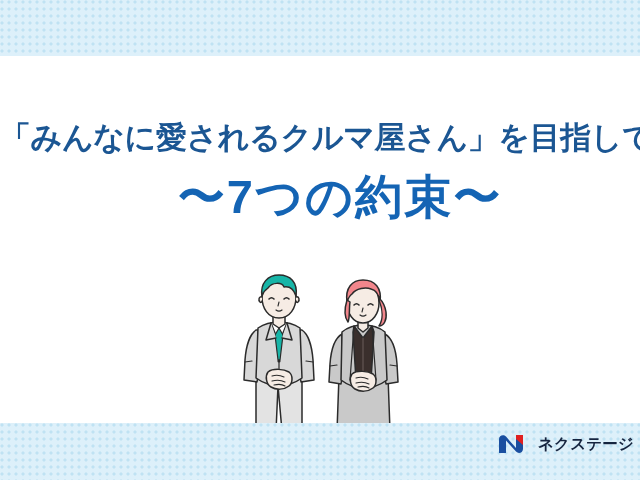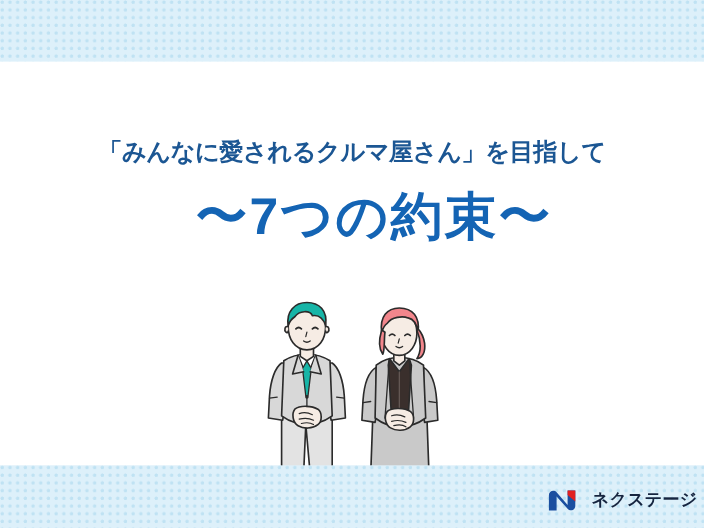--- a/index.html
+++ b/index.html
@@ -44,21 +44,21 @@
     position: absolute;
     left: 0;
     top: 118px;
     width: 640px;
     text-align: center;
     user-select: none;
   }
   .headline-line1 {
     display: block;
     color: #1b5693;
-    font-size: 22px;
+    font-size: 31px;
     line-height: 40px;
     font-weight: bold;
     letter-spacing: -0.4px;
     white-space: nowrap;
   }
   .headline-line2 {
     display: block;
     margin-top: 10px;
     color: #1464b4;
     font-size: 47px;
@@ -80,21 +80,21 @@
   .illustration svg {
     display: block;
     width: 176px;
     height: 165px;
   }
 
   
   .brand {
     position: absolute;
     left: 497px;
-    top: 440px;
+    top: 429px;
     width: 128px;
     height: 30px;
     display: flex;
     align-items: center;
     gap: 7px;
   }
   .brand-mark {
     width: 34px;
     height: 24px;
     flex: 0 0 auto;

